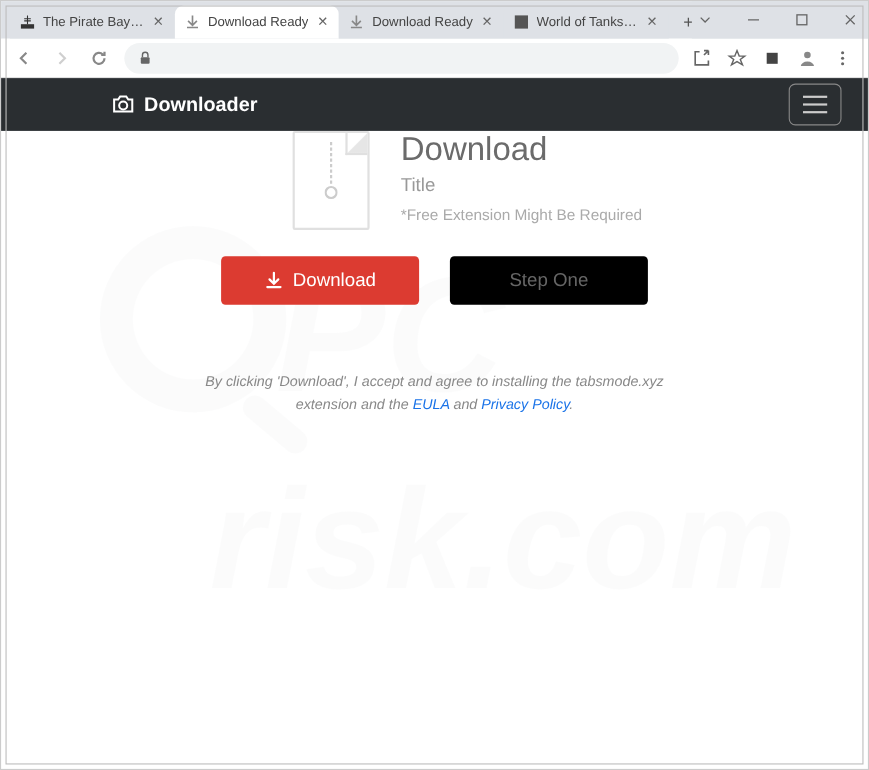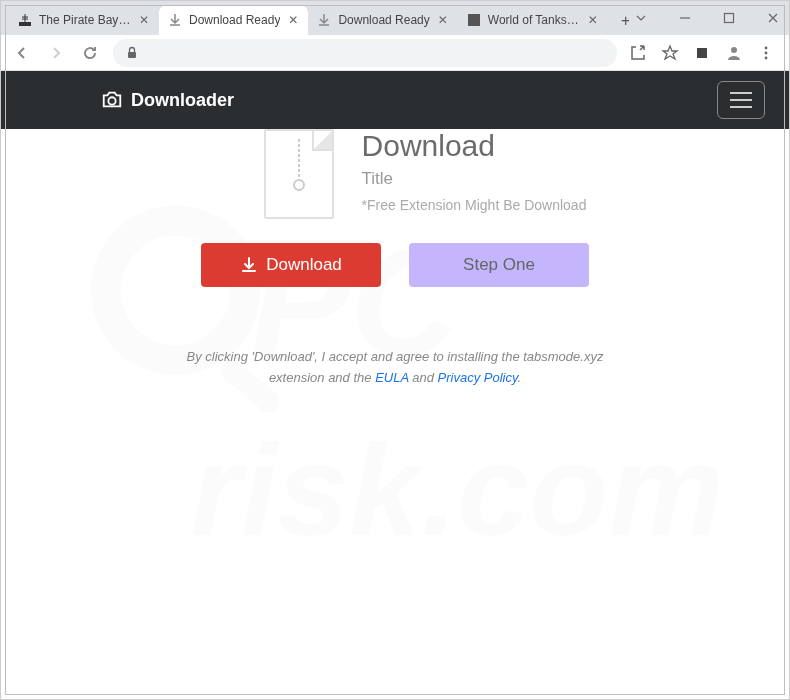--- a/index.html
+++ b/index.html
@@ -22,21 +22,21 @@
 .toolbar { height: 36px; background:#fff; border-bottom:1px solid #e0e0e0; display:flex; align-items:center; padding: 0 10px; gap:12px; }
 .nav-btn { width:22px; height:22px; display:flex; align-items:center; justify-content:center; color:#888; }
 .nav-btn svg { width:16px; height:16px; stroke:#888; stroke-width:2; fill:none; }
 .addressbar { flex:1; height:28px; background:#f1f3f4; border-radius:14px; display:flex; align-items:center; padding:0 12px; gap:8px; }
 .lock { width:14px; height:14px; color:#666; }
 .tool-icons { display:flex; align-items:center; gap:14px; padding-right:4px; }
 .tool-icons .ti { width:18px; height:18px; display:flex; align-items:center; justify-content:center; color:#666; }
 
 
 .page { position:relative; height: calc(100% - 70px); overflow:hidden; }
-.topbar { background:#2a2e31; height:58px; display:flex; align-items:center; justify-content:space-between; padding:0 24px 0 100px; }
+.topbar { background:#2a2e31; height:48px; display:flex; align-items:center; justify-content:space-between; padding:0 24px 0 100px; }
 .brand { display:flex; align-items:center; gap:8px; color:#fff; font-weight:600; font-size:18px; }
 .brand svg { width:22px; height:22px; stroke:#fff; fill:none; stroke-width:2; }
 .hamburger { width:48px; height:38px; border:1px solid #888; border-radius:6px; display:flex; flex-direction:column; align-items:center; justify-content:center; gap:5px; }
 .hamburger span { width:22px; height:2px; background:#ccc; }
 
 .content { position:relative; display:flex; flex-direction:column; align-items:center; }
 
 .watermark { position:absolute; inset:0; pointer-events:none; opacity:0.07; z-index:0; }
 .watermark svg { width:100%; height:100%; }
 
@@ -46,21 +46,21 @@
 .zipper { position:absolute; left:50%; top:8px; width:12px; height:56px; transform:translateX(-50%); }
 .zipper svg { width:100%; height:100%; }
 
 .meta h1 { font-size:30px; font-weight:300; color:#6b6b6b; }
 .meta .title { font-size:17px; color:#999; margin-top:6px; font-weight:400;}
 .meta .note { font-size:14px; color:#aaa; margin-top:8px; }
 
 .buttons { display:flex; gap:28px; margin-top:24px; z-index:1; }
 .btn { width:180px; height:44px; border-radius:4px; display:flex; align-items:center; justify-content:center; gap:8px; font-size:17px; font-weight:400; }
 .btn-red { background:#dc3b31; color:#fff; }
-.btn-grey { background:#c4b5fd; color:#666; }
+.btn-grey { background:#000000; color:#666; }
 
 .disclaimer { margin-top:60px; font-size:13px; color:#888; font-style:italic; text-align:center; max-width:440px; line-height:1.6; z-index:1; }
 .disclaimer a { color:#1a73e8; text-decoration:none;margin-top:24px; }
 .border-frame { pointer-events:none; position:absolute; inset:4px; border:1px solid #bdbdbd; z-index:20; }
 </style>
 </head>
 <body>
 
 <div class="tabstrip">
   <div class="tab">
@@ -215,21 +215,21 @@
         <div class="zipper">
           <svg viewBox="0 0 12 56">
               <path d="M6 0 L6 40" stroke="#ccc" stroke-width="2" stroke-dasharray="3 2"></path>
               <circle cx="6" cy="46" r="5" fill="none" stroke="#ccc" stroke-width="2"></circle>
             </svg>
         </div>
       </div>
       <div class="meta">
         <h1>Download</h1>
         <div class="title">Title</div>
-        <div class="note">*Free Extension Might Be Download</div>
+        <div class="note">*Free Extension Might Be Required</div>
       </div>
     </div>
 
     <div class="buttons">
       <div class="btn btn-red">
         <svg width="18" height="18" viewBox="0 0 18 18">
             <path d="M9 2 L9 11 M5 8 L9 12 L13 8 M3 15 L15 15" stroke="#fff" stroke-width="2" fill="none" stroke-linecap="round"></path>
           </svg>
         <span>Download</span>
       </div>

